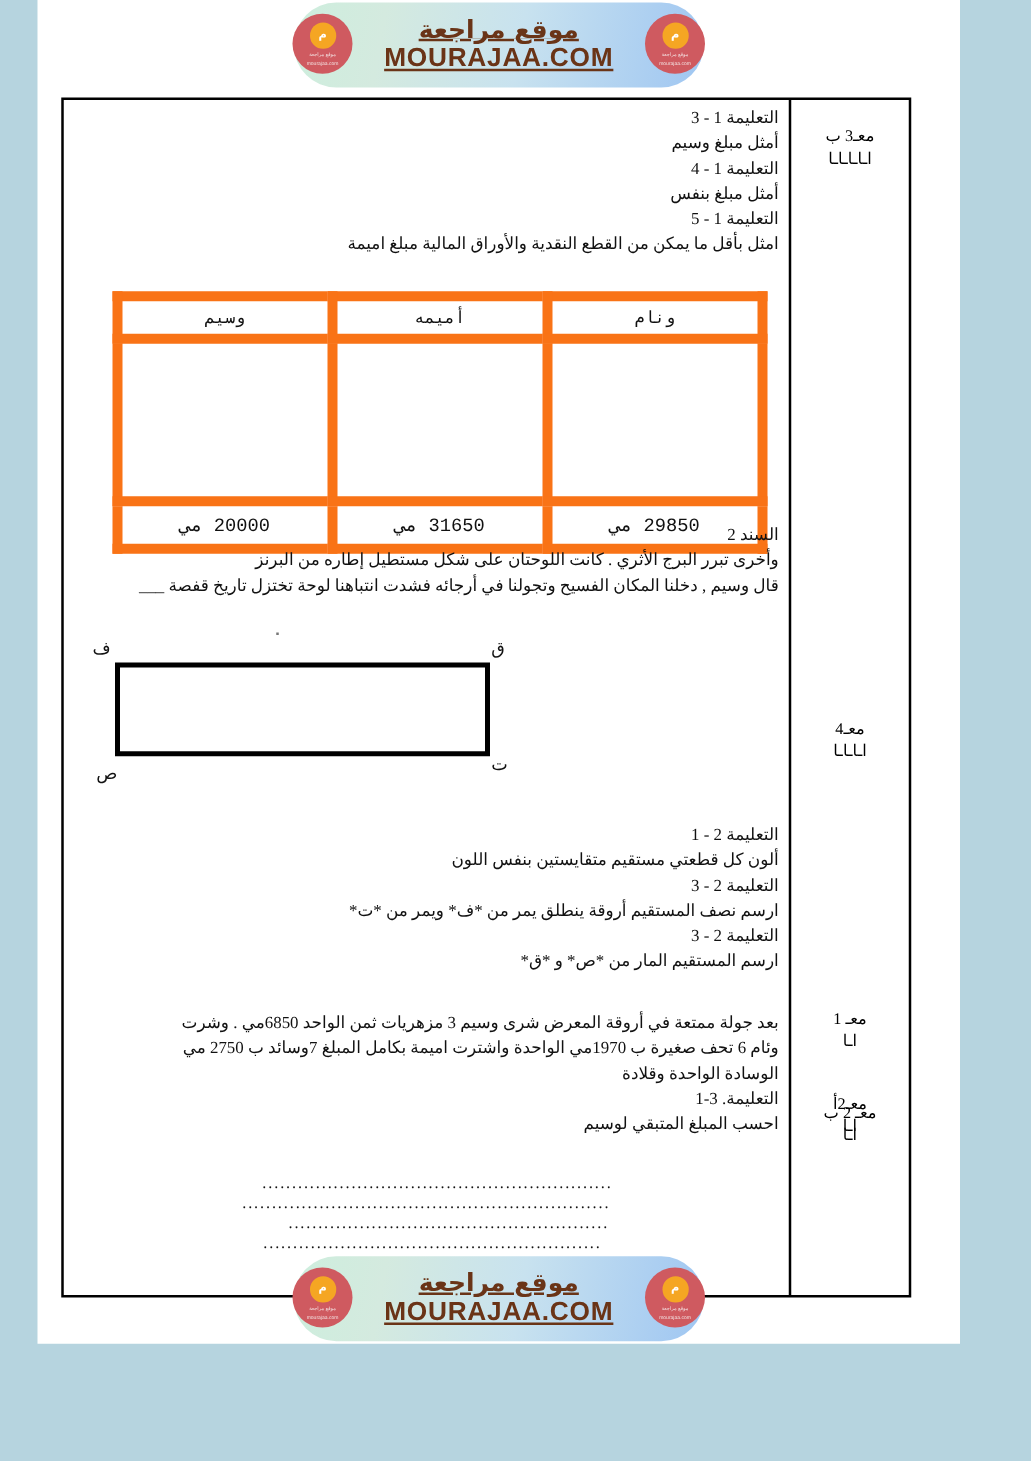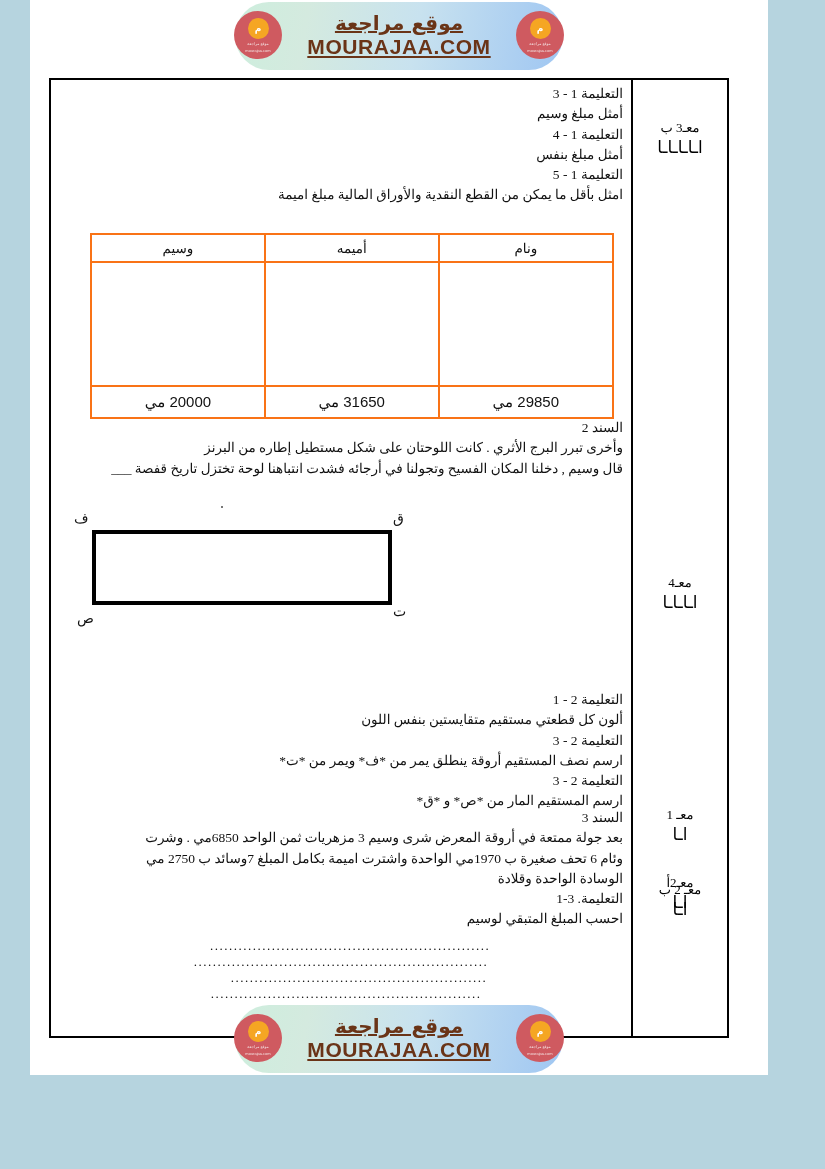--- a/index.html
+++ b/index.html
@@ -114,21 +114,21 @@
     width:100%;
     text-align:center;
     font-family:"Liberation Serif","DejaVu Serif",serif;
     font-size:13px;
     color:#000;
     line-height:1.35;
   }
   .mark .ticks{
     display:block;
     letter-spacing:2px;
-    font-size:17px;
+    font-size:13px;
   }
 
   
   .ar{
     font-family:"Liberation Serif","DejaVu Serif",serif;
     font-size:13.5px;
     color:#111;
     direction:rtl;
     text-align:right;
     line-height:1.5;
@@ -138,24 +138,24 @@
   .line{ display:block; white-space:nowrap; }
 
   
   .money-table{
     position:absolute;
     border-collapse:collapse;
     border:2px solid #000;
     table-layout:fixed;
   }
   .money-table td{
-    border:2px solid #f97316;
+    border:8px solid #f97316;
     text-align:center;
     vertical-align:middle;
-    font-family:Liberation Sans, sans-serif;
+    font-family:Liberation Mono, monospace;
     font-size:13.5px;
     padding:2px 4px;
     color:#111;
   }
   .money-table .hdr{ height:22px; }
   .money-table .blank{ height:118px; }
   .money-table .val{ height:26px; font-size:15px; }
 
   
   .rect-wrap{ position:absolute; }
@@ -209,21 +209,21 @@
 
     <div class="banner-text">
       <span class="banner-ar">موقع مراجعة</span>
       <span class="banner-en">MOURAJAA.COM</span>
     </div>
   </div>
 
   <div class="doc">
 
     <div class="marks-col">
-      <div class="mark" style="top:39px;padding-left:44px;">
+      <div class="mark" style="top:20px;padding-left:44px;">
         <span>معـ3 ب</span>
         <span class="ticks">اـاـاـاـا</span>
       </div>
       <div class="mark" style="top:494px;">
         <span>معـ4</span>
         <span class="ticks">اـاـاـا</span>
       </div>
       <div class="mark" style="top:726px;">
         <span>معـ 1</span>
         <span class="ticks">اـا</span>
@@ -280,31 +280,30 @@
 
         <span class="vlabel" style="left:334px; top:12px;">ق</span>
         <span class="vlabel" style="left:15px;  top:12px;">ف</span>
 
         <div class="rect" style="left:33px; top:32px; width:300px; height:75px;"></div>
 
         <span class="vlabel" style="left:334px; top:105px;">ت</span>
         <span class="vlabel" style="left:18px;  top:112px;">ص</span>
       </div>
 
-      <div class="blk ar" style="top:578px; right:8px; left:8px;margin-top:32px;">
+      <div class="blk ar" style="top:578px; right:8px; left:8px;">
         <span class="line">التعليمة 2 - 1</span>
         <span class="line">ألون كل قطعتي مستقيم متقايستين بنفس اللون</span>
         <span class="line">التعليمة 2 - 3</span>
         <span class="line">ارسم نصف المستقيم أروقة ينطلق يمر من *ف* ويمر من *ت*</span>
         <span class="line">التعليمة 2 - 3</span>
         <span class="line">ارسم المستقيم المار من *ص* و *ق*</span>
       </div>
 
       <div class="blk ar" style="top:728px; right:8px; left:8px;">
-        <span class="line">السند 3</span>
         <span class="line">بعد جولة ممتعة في أروقة المعرض شرى وسيم  3  مزهريات ثمن الواحد 6850مي . وشرت</span>
         <span class="line">وئام 6 تحف صغيرة ب 1970مي الواحدة واشترت اميمة بكامل المبلغ 7وسائد ب 2750 مي</span>
         <span class="line">الوسادة الواحدة وقلادة</span>
         <span class="line">التعليمة. 3-1</span>
         <span class="line">احسب المبلغ المتبقي لوسيم</span>
       </div>
 
       <div class="blk" style="top:858px; right:8px; left:8px;">
         <span class="dots" style="padding-left:18px;">...........................................................</span>
         <span class="dots" style="padding-left:0px;">..............................................................</span>

